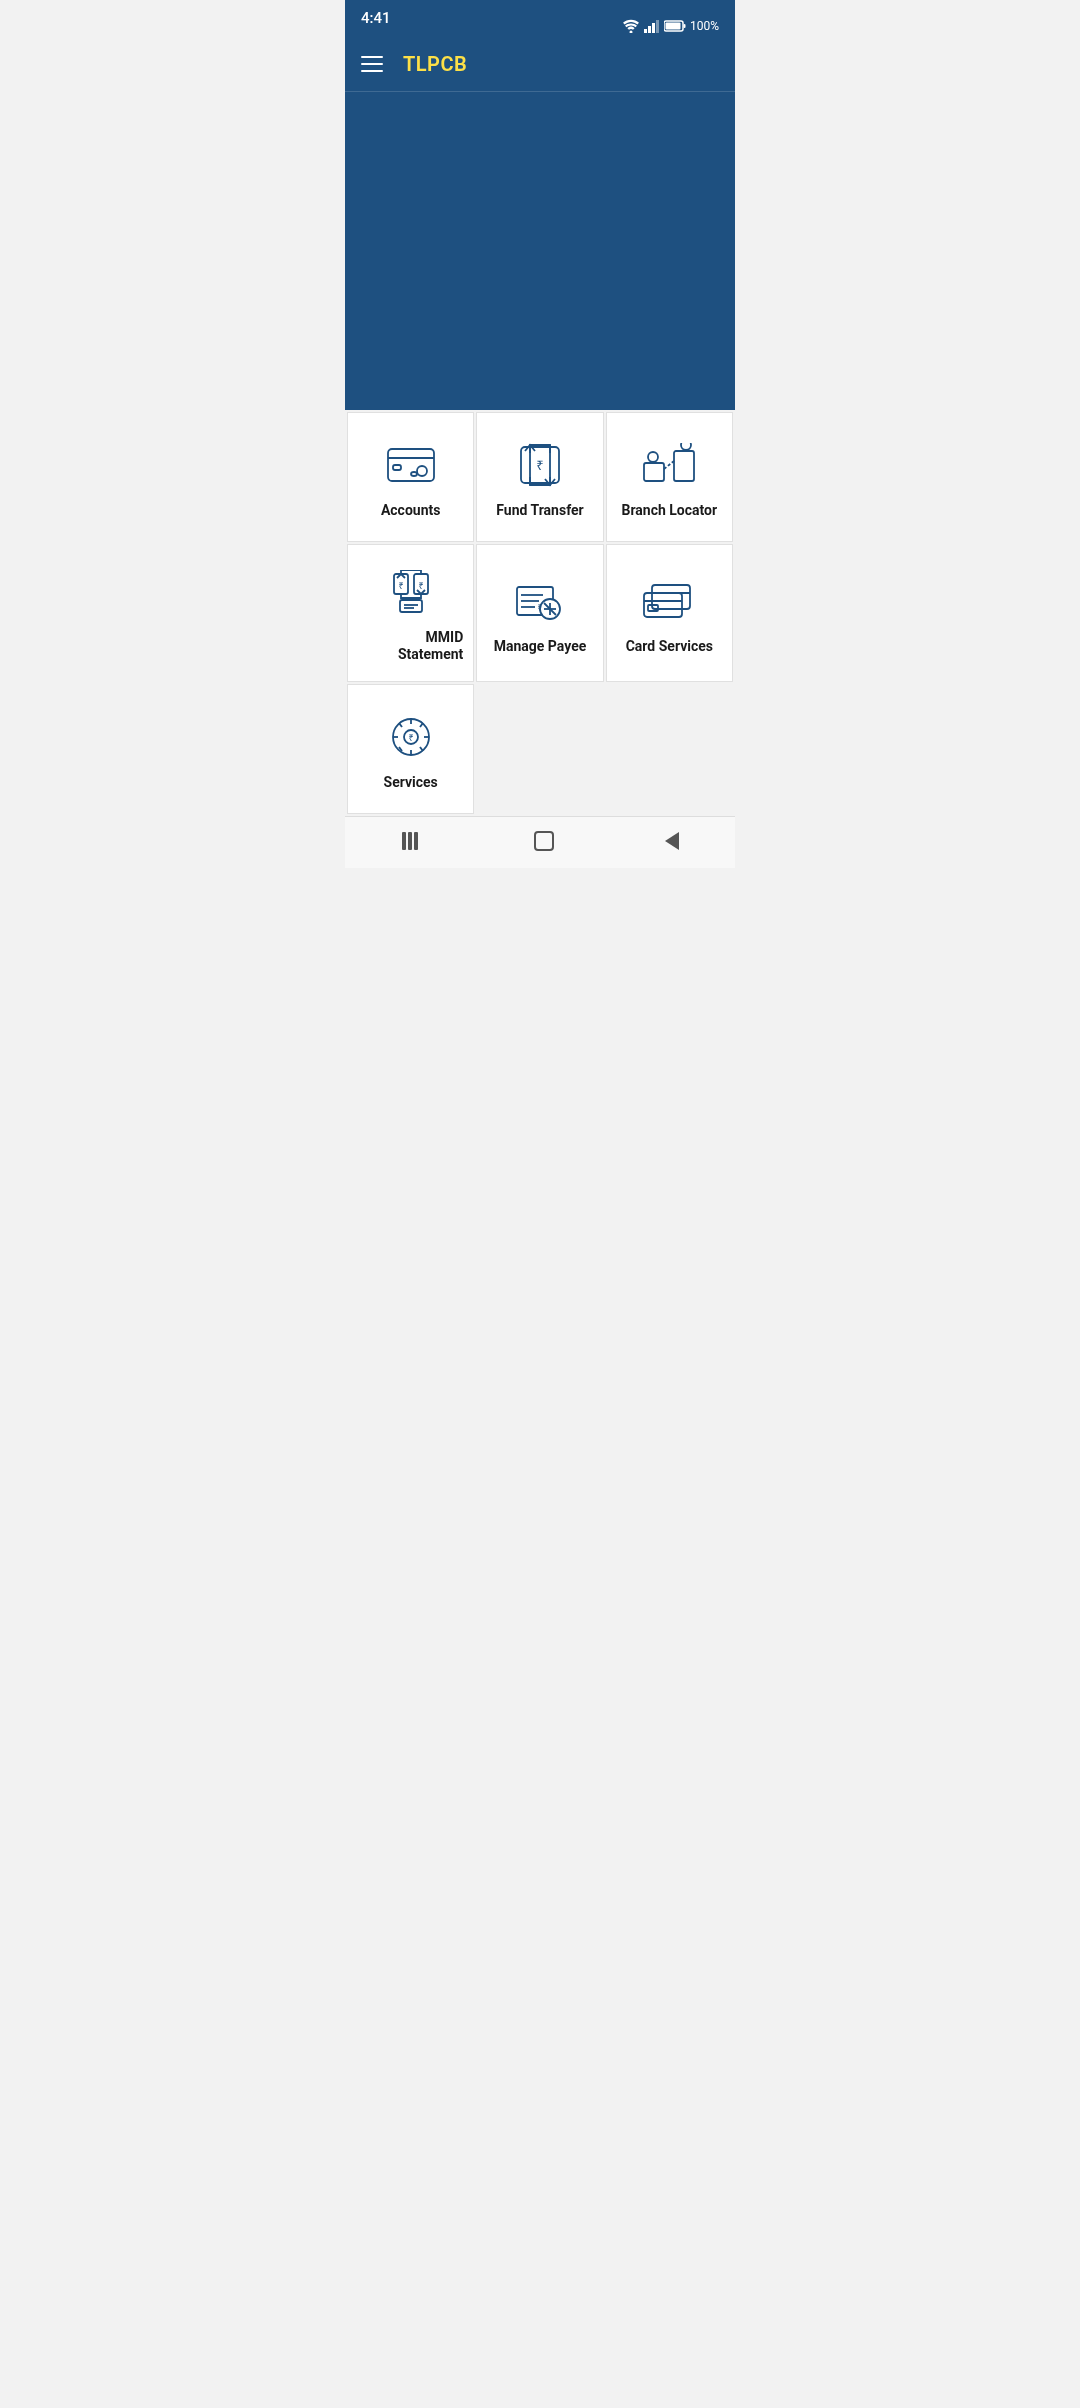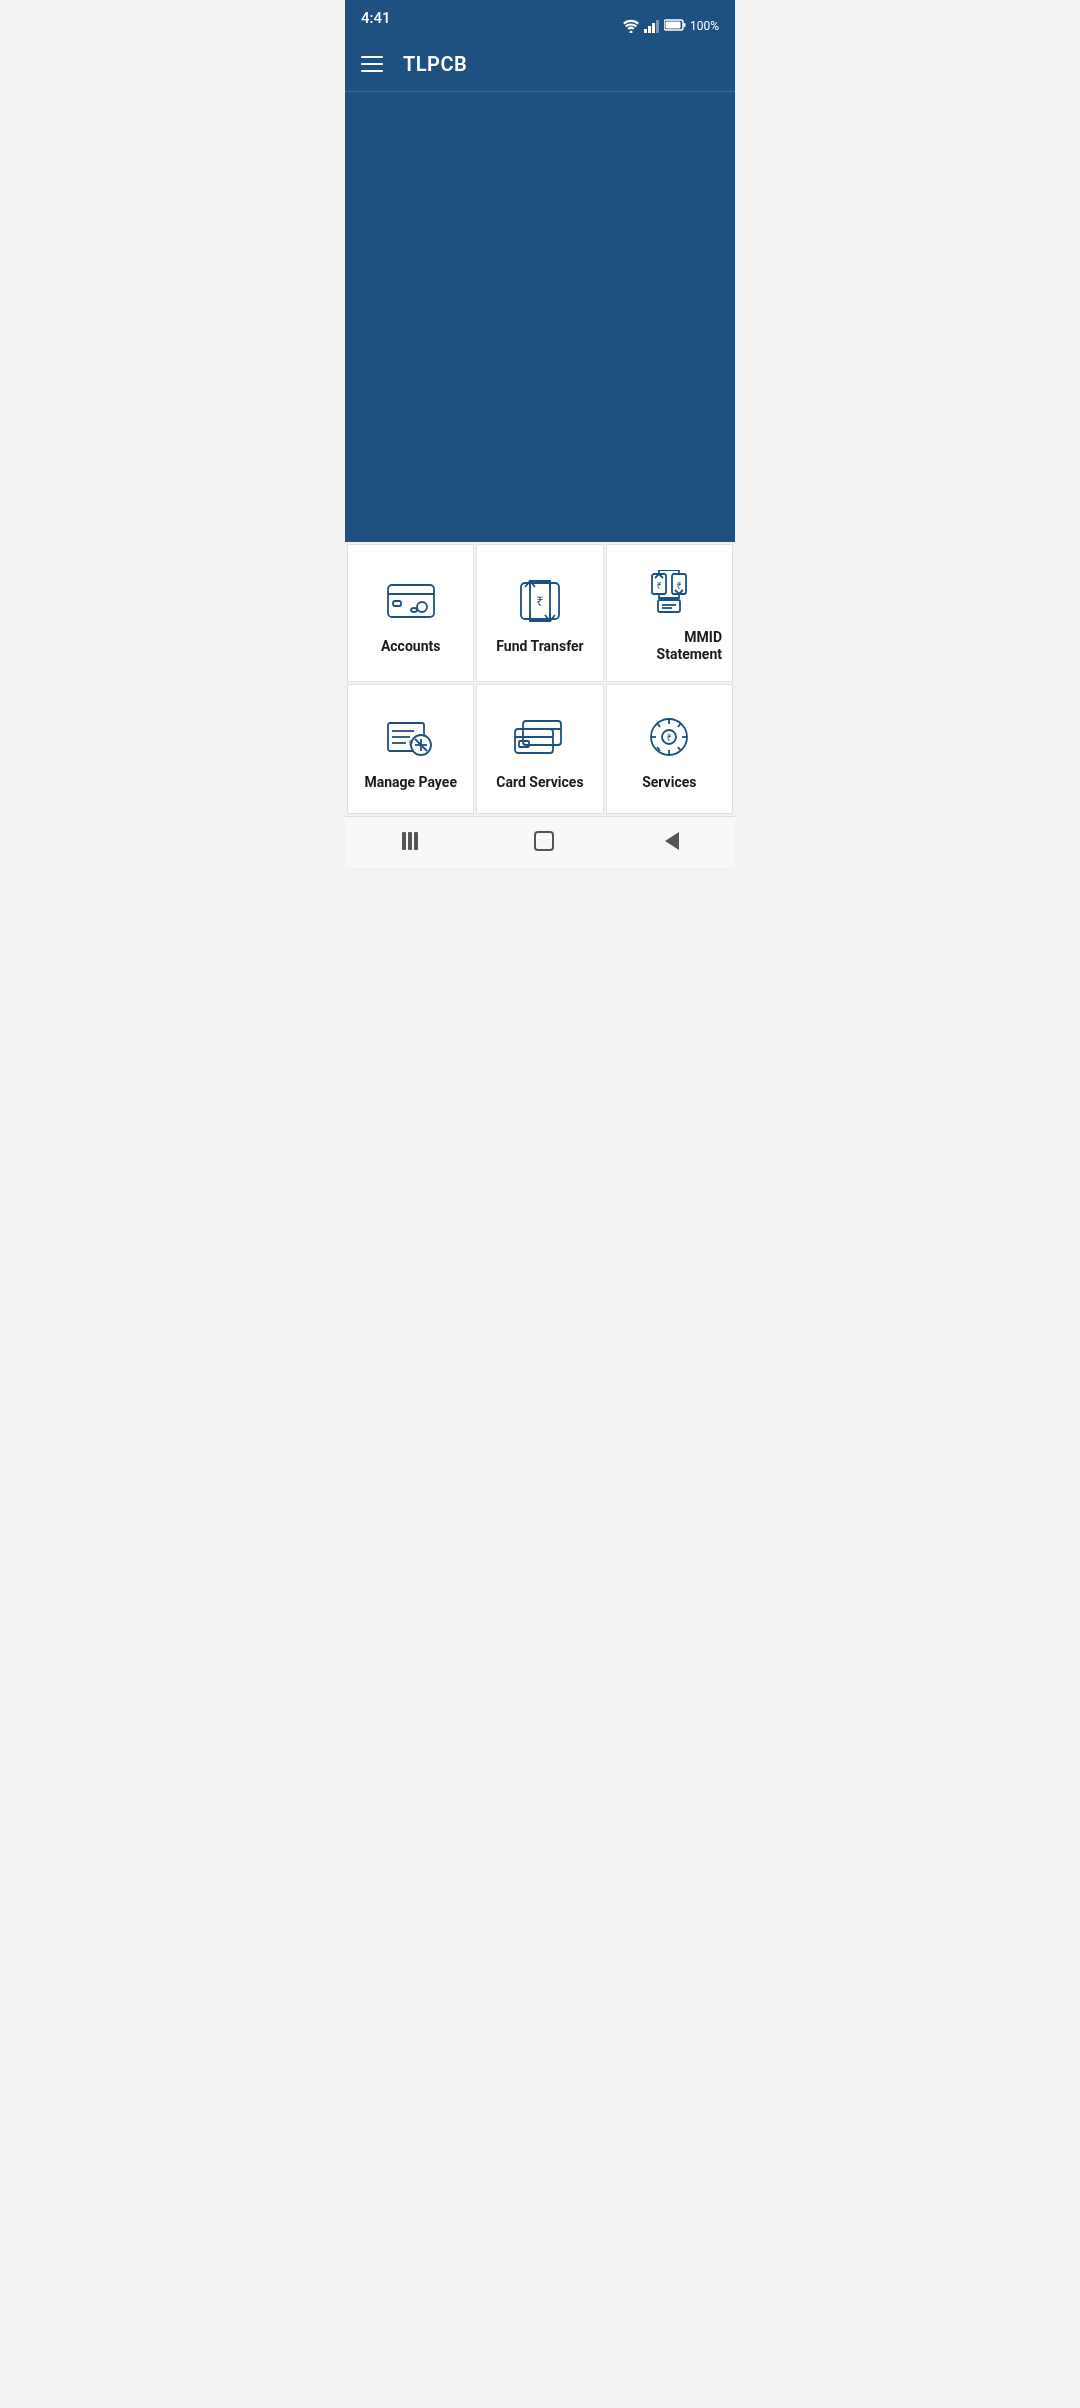--- a/index.html
+++ b/index.html
@@ -30,29 +30,29 @@
       height: 36px;
     }
 
     .status-time {
       font-size: 15px;
       font-weight: 500;
     }
 
     .status-icons {
       display: flex;
-      align-items: flex-start;
+      align-items: center;
       gap: 4px;
       font-size: 12px;
       margin-top: 16px;
     }
 
     .header {
       background: #1e5080;
-      color: #ffffff;
+      color: #fde047;
       display: flex;
       align-items: center;
       padding: 12px 16px;
       height: 56px;
       border-bottom: 1px solid rgba(255,255,255,0.15);
     }
 
     .hamburger {
       cursor: pointer;
       margin-right: 20px;
@@ -209,20 +209,34 @@
         <line x1="17" y1="2" x2="17" y2="42"></line>
         <line x1="37" y1="2" x2="37" y2="42"></line>
         <polyline points="12,8 17,2 22,8"></polyline>
         <polyline points="32,36 37,42 42,36"></polyline>
       </svg>
     </div>
     <span class="grid-item-label">Fund Transfer</span>
   </div>
 
 
+  <div class="grid-item">
+    <div class="grid-item-icon">
+      <svg viewBox="0 0 54 44" fill="none" stroke="#1e5080" stroke-width="1.8">
+        <rect x="2" y="20" width="20" height="18" rx="2"></rect>
+        <rect x="32" y="8" width="20" height="30" rx="2"></rect>
+        <line x1="22" y1="26" x2="32" y2="18" stroke-dasharray="3,2"></line>
+        <circle cx="11" cy="14" r="5"></circle>
+        <circle cx="44" cy="2" r="5"></circle>
+        <line x1="11" y1="19" x2="11" y2="20"></line>
+        <line x1="44" y1="7" x2="44" y2="8"></line>
+      </svg>
+    </div>
+    <span class="grid-item-label">Branch Locator</span>
+  </div>
 
   <div class="grid-item">
     <div class="grid-item-icon">
       <svg viewBox="0 0 54 44" fill="none" stroke="#1e5080" stroke-width="1.8">
         <rect x="10" y="4" width="14" height="20" rx="2"></rect>
         <rect x="30" y="4" width="14" height="20" rx="2"></rect>
         <text x="17" y="19" text-anchor="middle" font-size="9" fill="#1e5080" stroke="none" font-family="Arial">₹</text>
         <text x="37" y="19" text-anchor="middle" font-size="9" fill="#1e5080" stroke="none" font-family="Arial">₹</text>
         <polyline points="17,4 17,0 37,0 37,4"></polyline>
         <polyline points="17,24 17,28 37,28 37,24"></polyline>

